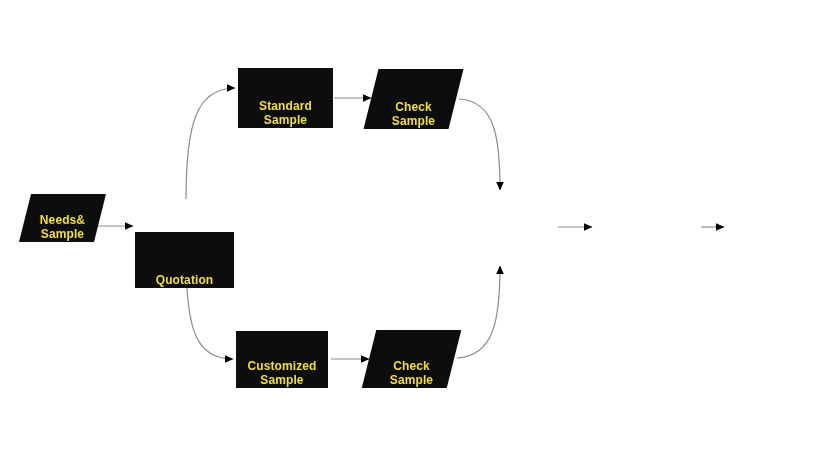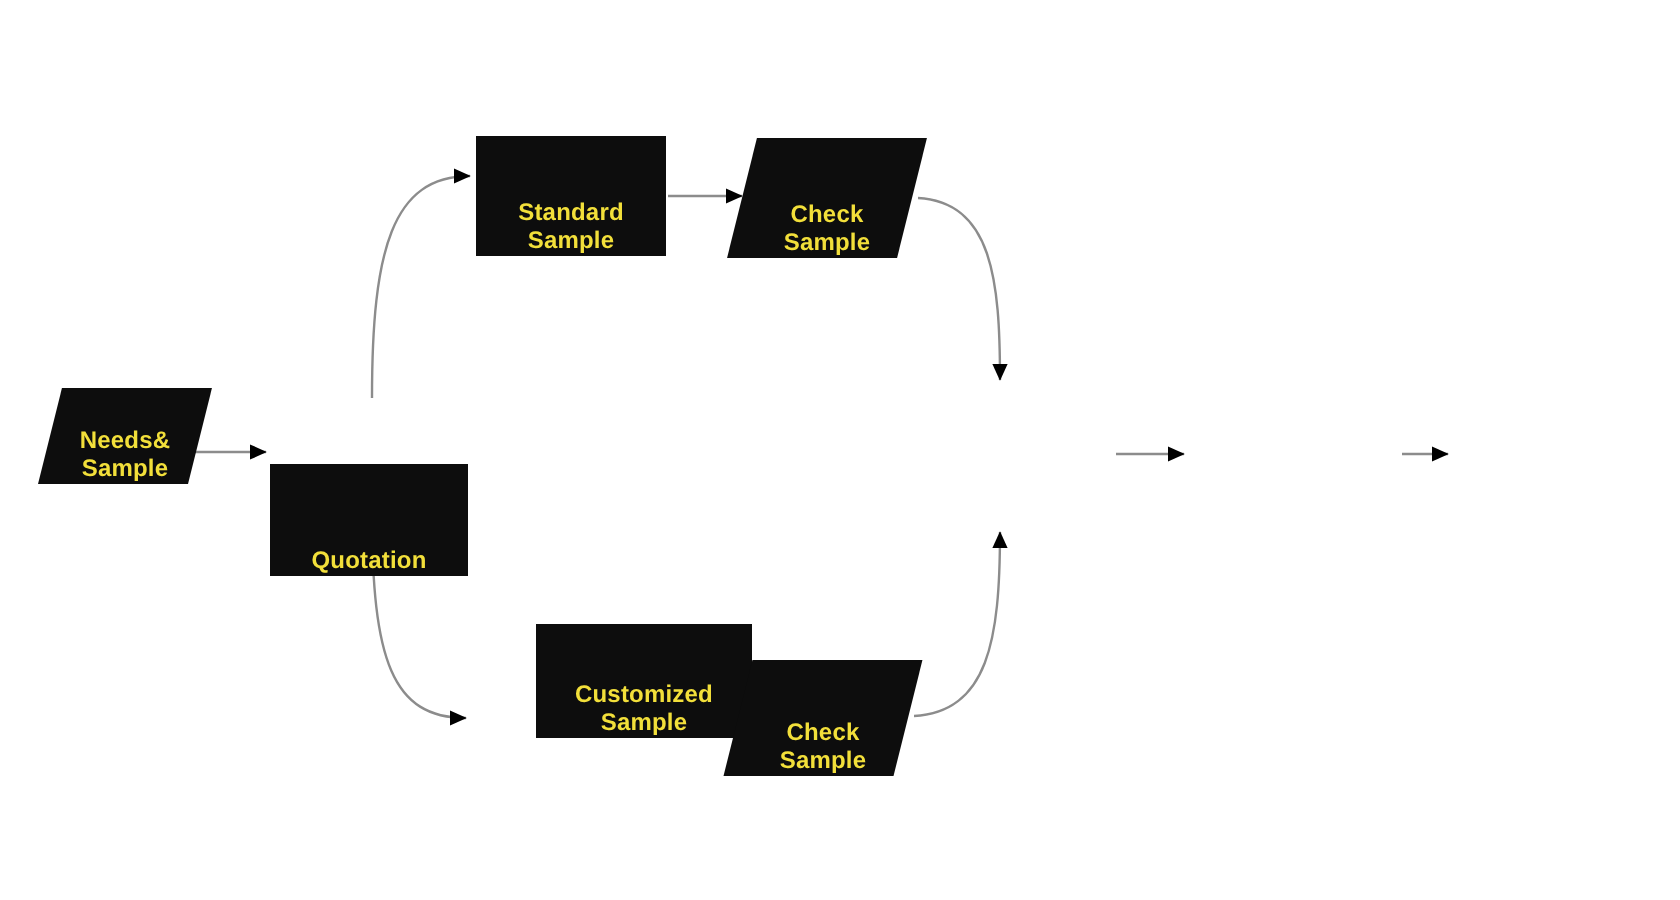--- a/index.html
+++ b/index.html
@@ -126,21 +126,21 @@
     <div class="label">Standard
 Sample</div>
   </div>
 
   <div class="node" style="left:371px; top:69px; width:85px; height:60px;">
     <div class="shape shape-para"></div>
     <div class="label">Check
 Sample</div>
   </div>
 
-  <div class="node" style="left:236px; top:312px; width:108px; height:57px;margin-left:32px;">
+  <div class="node" style="left:236px; top:331px; width:92px; height:57px;">
     <div class="shape shape-rect"></div>
     <div class="label">Customized
 Sample</div>
   </div>
 
   <div class="node" style="left:369px; top:330px; width:85px; height:58px;">
     <div class="shape shape-para"></div>
     <div class="label">Check
 Sample</div>
   </div>

